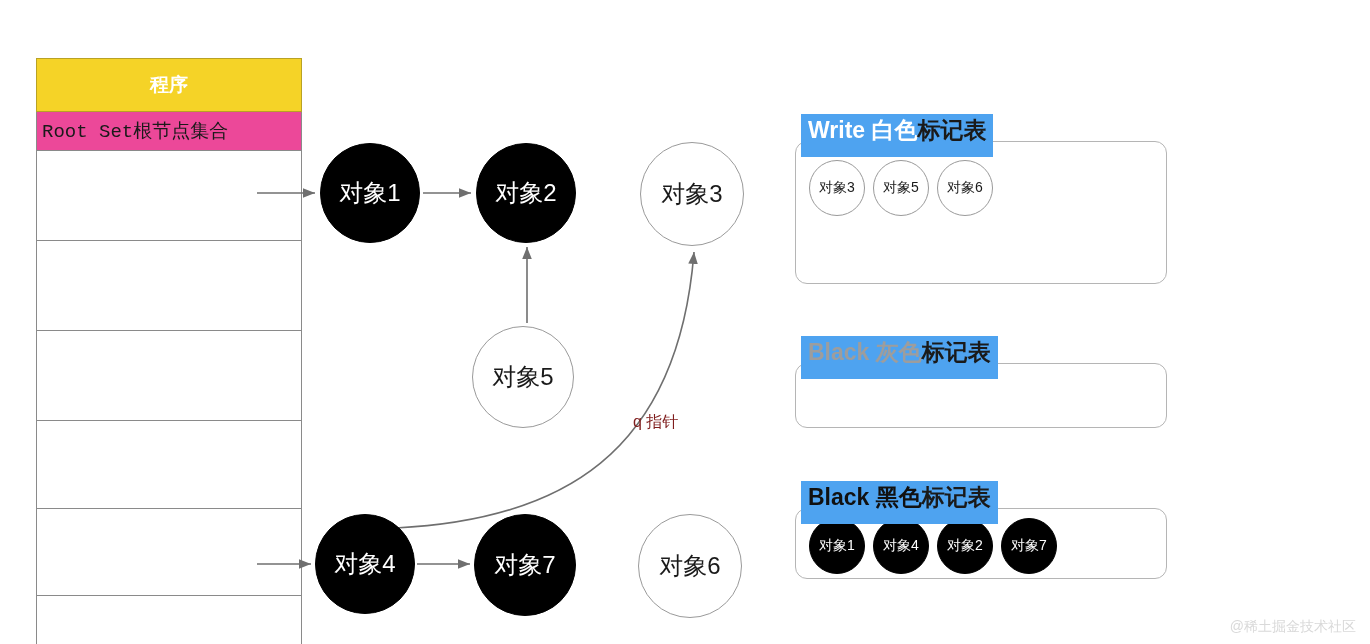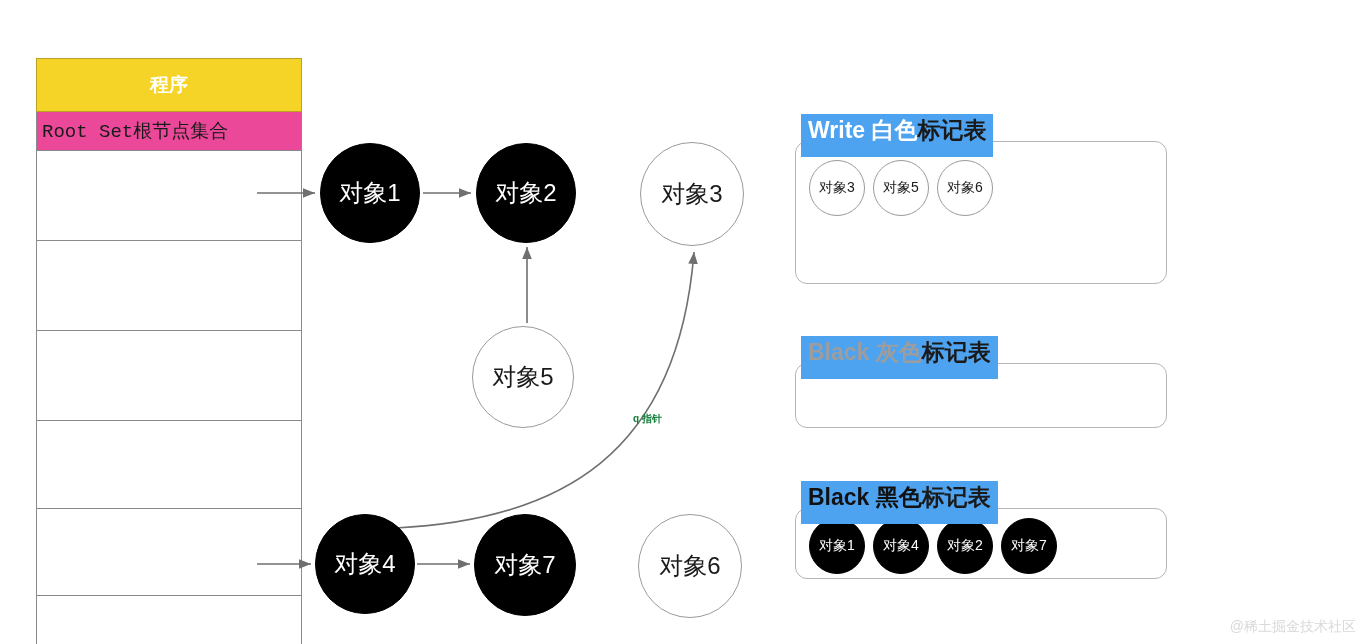--- a/index.html
+++ b/index.html
@@ -100,23 +100,23 @@
   #arrows {
     position: absolute;
     left: 0; top: 0;
     width: 1370px; height: 644px;
     pointer-events: none;
   }
   .q-label {
     position: absolute;
     left: 633px;
     top: 412px;
-    font-size: 10px;
-    font-weight: bold;
-    color: #15803d;
+    font-size: 16px;
+    font-weight: normal;
+    color: #7f1d1d;
     white-space: nowrap;
   }
 
   
   .marklist { position: absolute; }
   .marklist .ml-title {
     position: absolute;
     left: 6px;
     top: 8px;
     background: #4EA3F0;

